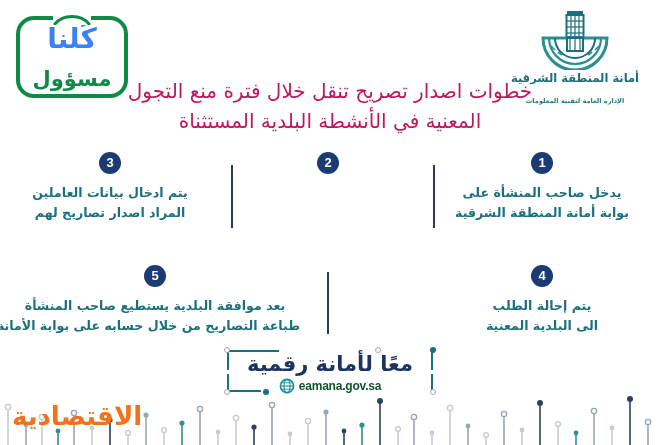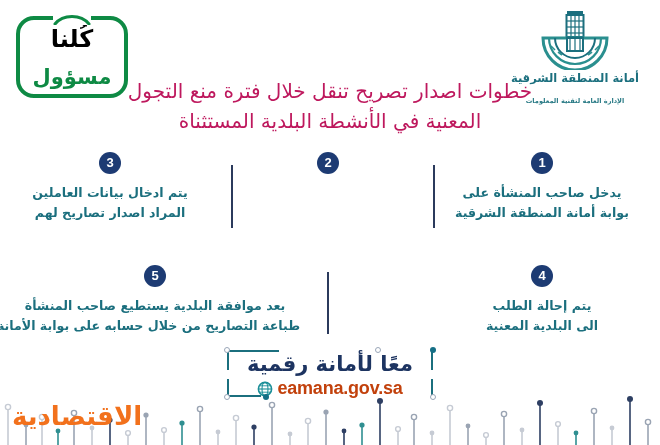--- a/index.html
+++ b/index.html
@@ -33,22 +33,22 @@
     border: 4px solid #0e8a44;
     border-radius: 18px;
     box-sizing: border-box;
     display: flex;
     flex-direction: column;
     align-items: center;
     justify-content: center;
     line-height: 1;
   }
   .logo-kullana .k-line1 {
-    color: #000000;
-    font-size: 24px;
+    color: #3b82f6;
+    font-size: 28px;
     font-weight: bold;
     letter-spacing: -1px;
     margin-bottom: 16px;
   }
   .logo-kullana .k-line2 {
     color: #0e8a44;
     font-size: 21px;
     font-weight: bold;
     letter-spacing: -0.5px;
   }
@@ -167,22 +167,22 @@
   }
   .footer .url-row {
     display: flex;
     align-items: center;
     justify-content: center;
     gap: 4px;
     margin-top: 2px;
     direction: ltr;
   }
   .footer .url {
-    color: #c2410c;
-    font-size: 18px;
+    color: #14532d;
+    font-size: 12px;
     font-weight: bold;
     font-family: "Liberation Sans", sans-serif;
     letter-spacing: -0.2px;
   }
   .footer .deco {
     position: absolute;
     pointer-events: none;
   }
   .bracket-line {
     position: absolute;

